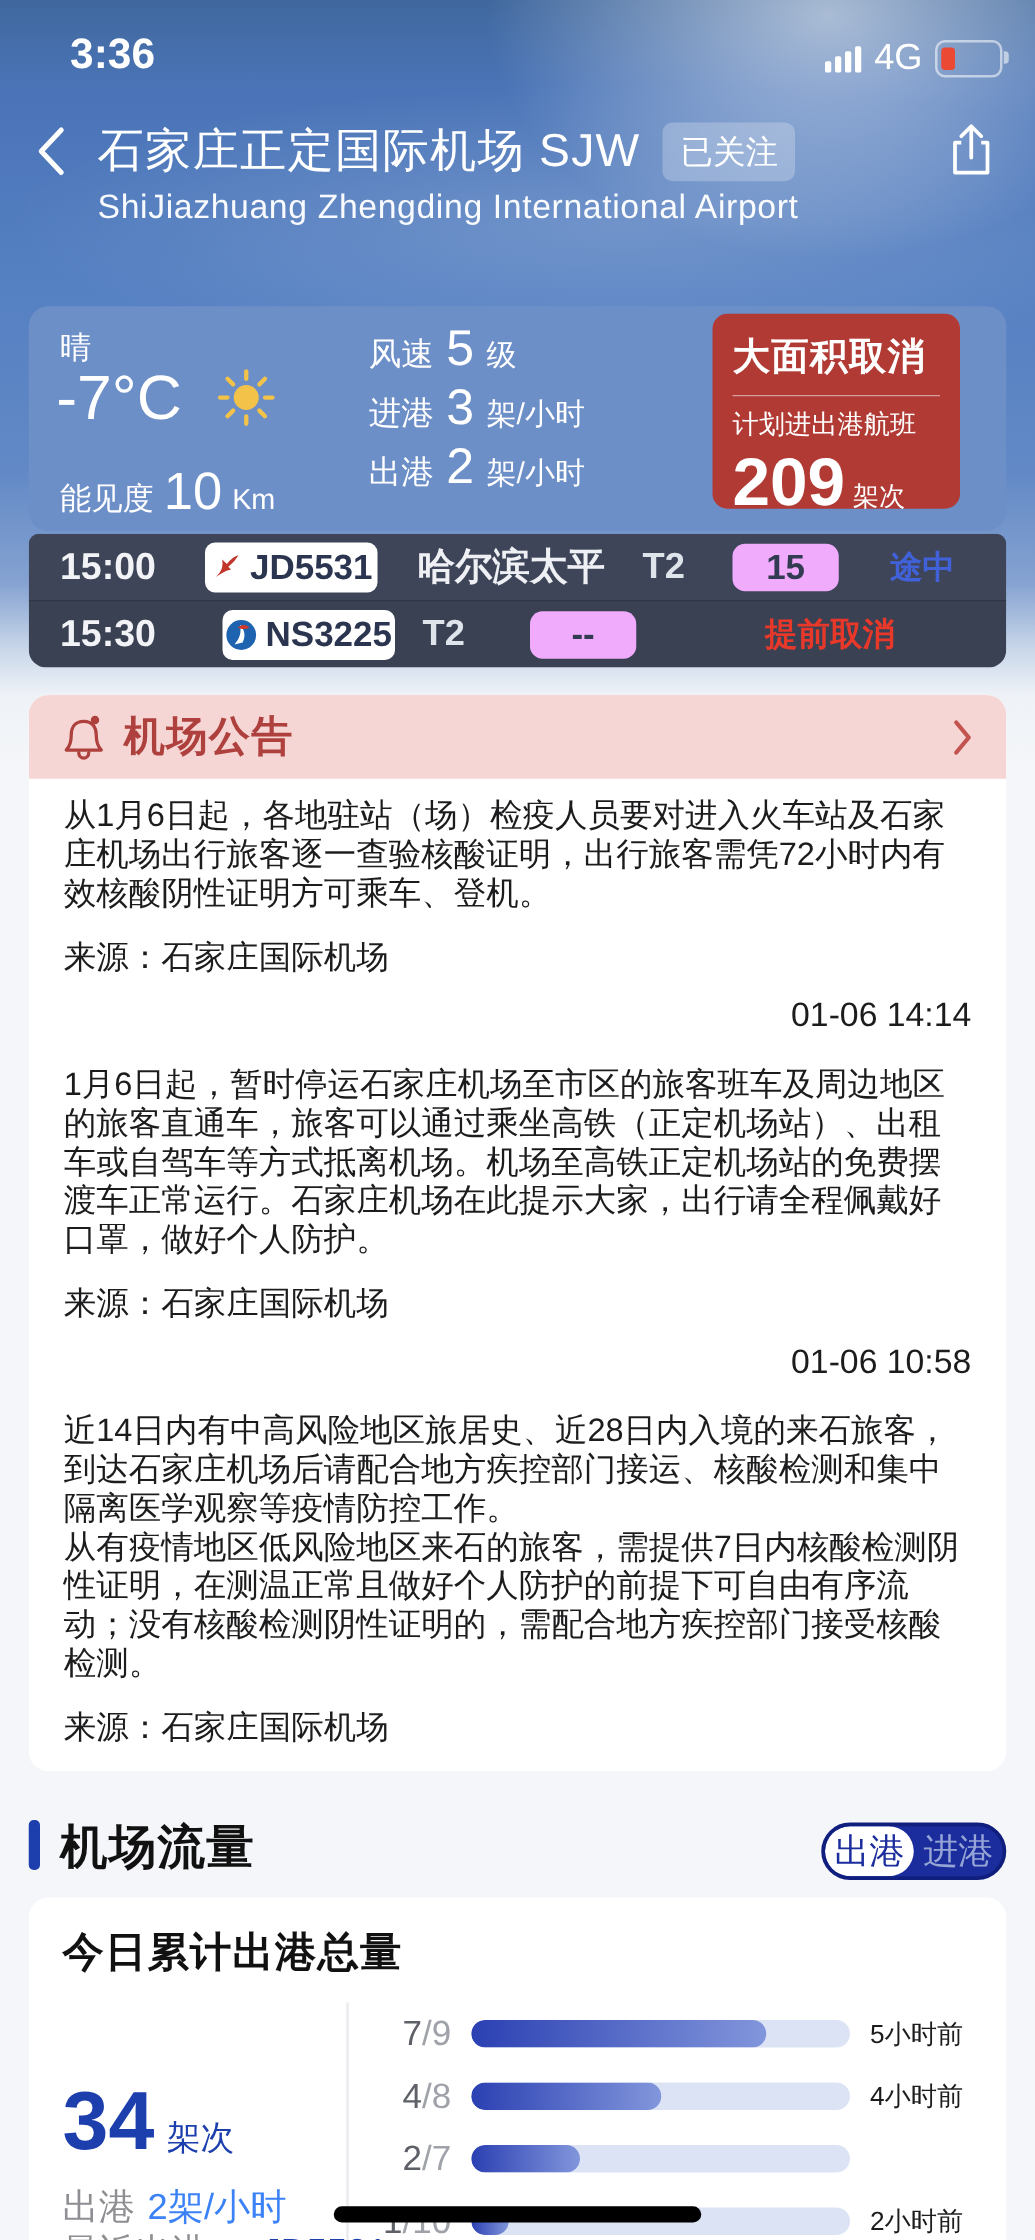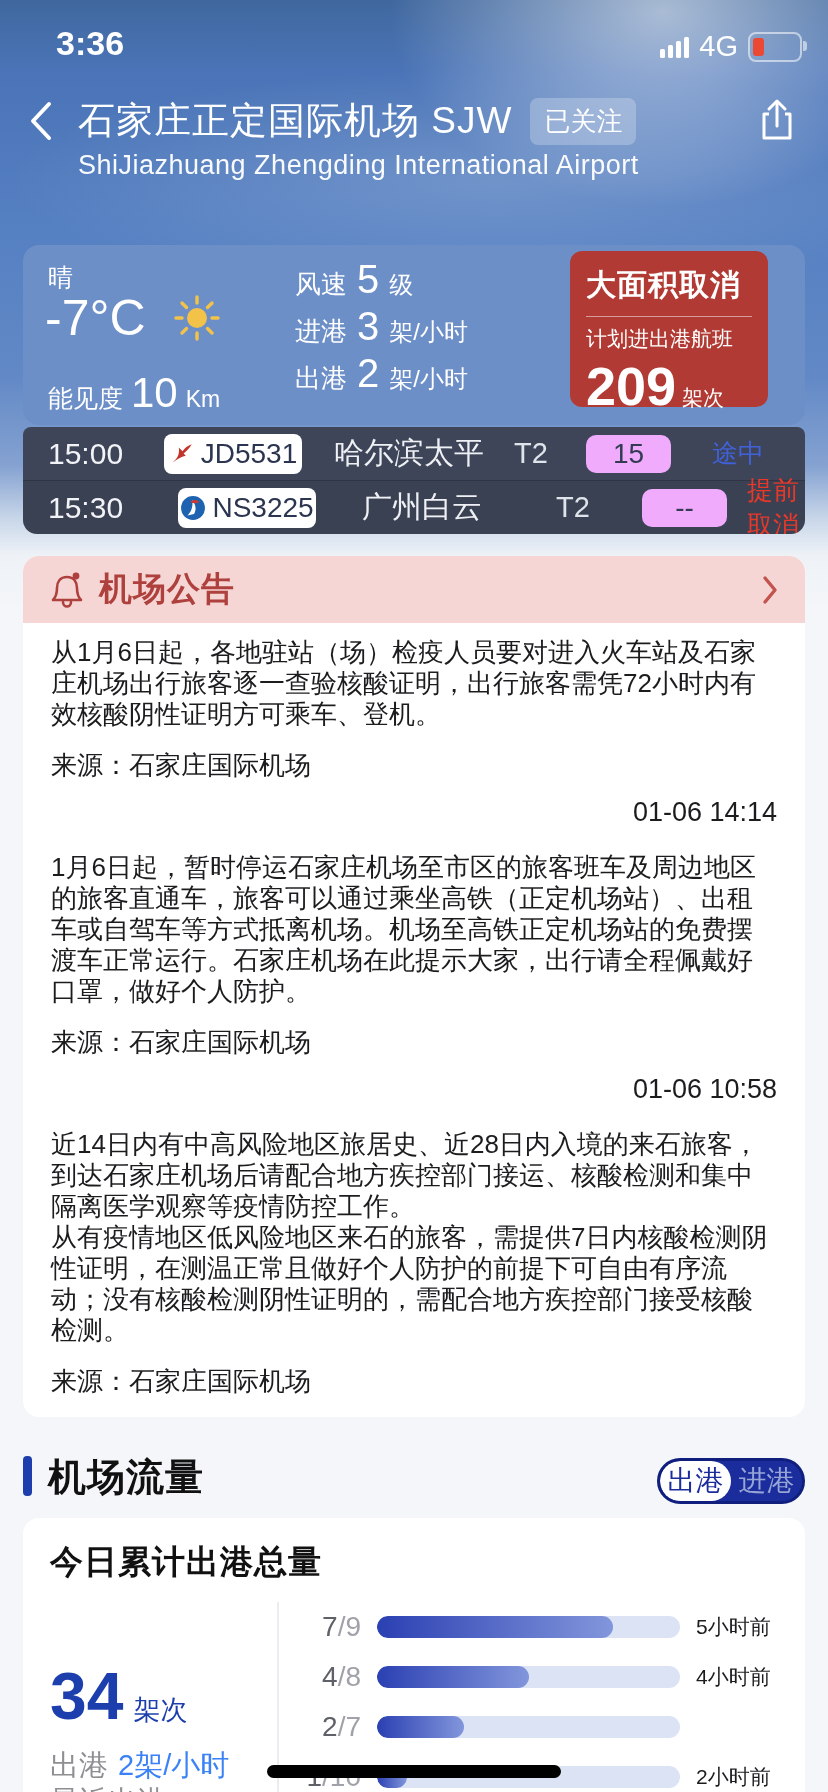--- a/index.html
+++ b/index.html
@@ -38,21 +38,21 @@
   .w-row b{font-size:40px;font-weight:400;}
   .w-row .u{font-size:24px;}
   .alert{position:absolute;left:547px;top:6px;width:198px;height:156px;background:#b13b34;border-radius:12px;padding:14px 16px;box-sizing:border-box;}
   .alert .t{font-size:30px;font-weight:bold;letter-spacing:1px;}
   .alert hr{border:none;border-top:1px solid rgba(255,255,255,.5);margin:10px 0 8px;}
   .alert .pl{font-size:21px;}
   .alert .pv{display:flex;align-items:baseline;gap:6px;margin-top:2px;}
   .alert .pv b{font-size:54px;font-weight:bold;}
   .alert .pv span{font-size:21px;}
   
-  .flights{position:absolute;left:23px;top:427px;width:782px;border-radius:8px 8px 14px 14px;overflow:hidden;}
+  .flights{position:absolute;left:23px;top:427px;width:782px;border-radius:8px 8px 14px 14px;overflow:hidden;font-weight:bold;}
   .frow{height:53px;display:flex;align-items:center;}
   .frow.r1{background:#3e4559;}
   .frow.r2{background:#3a4153;border-top:1px solid rgba(0,0,0,.18);gap:14px;}
   .f-time{margin-left:25px;width:96px;font-size:30px;color:#f2f3f6;}
   .f-pill{width:138px;height:40px;background:#fff;border-radius:8px;display:flex;align-items:center;justify-content:center;gap:6px;margin-left:20px;}
   .f-pill span{font-size:28px;color:#2b3550;}
   .f-dest{margin-left:32px;width:172px;font-size:30px;color:#eef0f4;}
   .f-term{width:72px;font-size:29px;color:#dfe3ea;margin-left:8px;}
   .f-gate{width:85px;height:38px;background:#f0abfc;border-radius:10px;display:flex;align-items:center;justify-content:center;font-size:28px;color:#333b52;}
   .f-status{flex:1;text-align:center;font-size:26px;}
@@ -203,21 +203,20 @@
     <div class="frow r2">
       <div class="f-time">15:30</div>
       <div class="f-pill">
         <svg width="26" height="26" viewBox="0 0 24 24">
           <circle cx="12" cy="12" r="11" fill="#1e63b0"></circle>
           <path d="M7 19 C10.5 15 12.5 10.5 11 4.5 C14.5 8 15.5 13 13 17.5 Z" fill="#fff"></path>
           <path d="M9.5 6.5 C12 4 15.5 4 18 6.5 C15.5 8 12 8 9.5 6.5Z" fill="#d0382e"></path>
         </svg>
         <span>NS3225</span>
       </div>
-      <div class="f-dest">广州白云</div>
       <div class="f-term">T2</div>
       <div class="f-gate">--</div>
       <div class="f-status st-cancel">提前取消</div>
     </div>
   </div>
 
   <div class="acard">
     <div class="ahead">
       <svg width="36" height="38" viewBox="0 0 36 38">
         <path d="M18 6 C11 6 8 11 8 17 C8 24 6 27 4 29 L32 29 C30 27 28 24 28 17 C28 11 25 6 18 6Z" fill="none" stroke="#ae413d" stroke-width="2.6" stroke-linejoin="round"></path>

